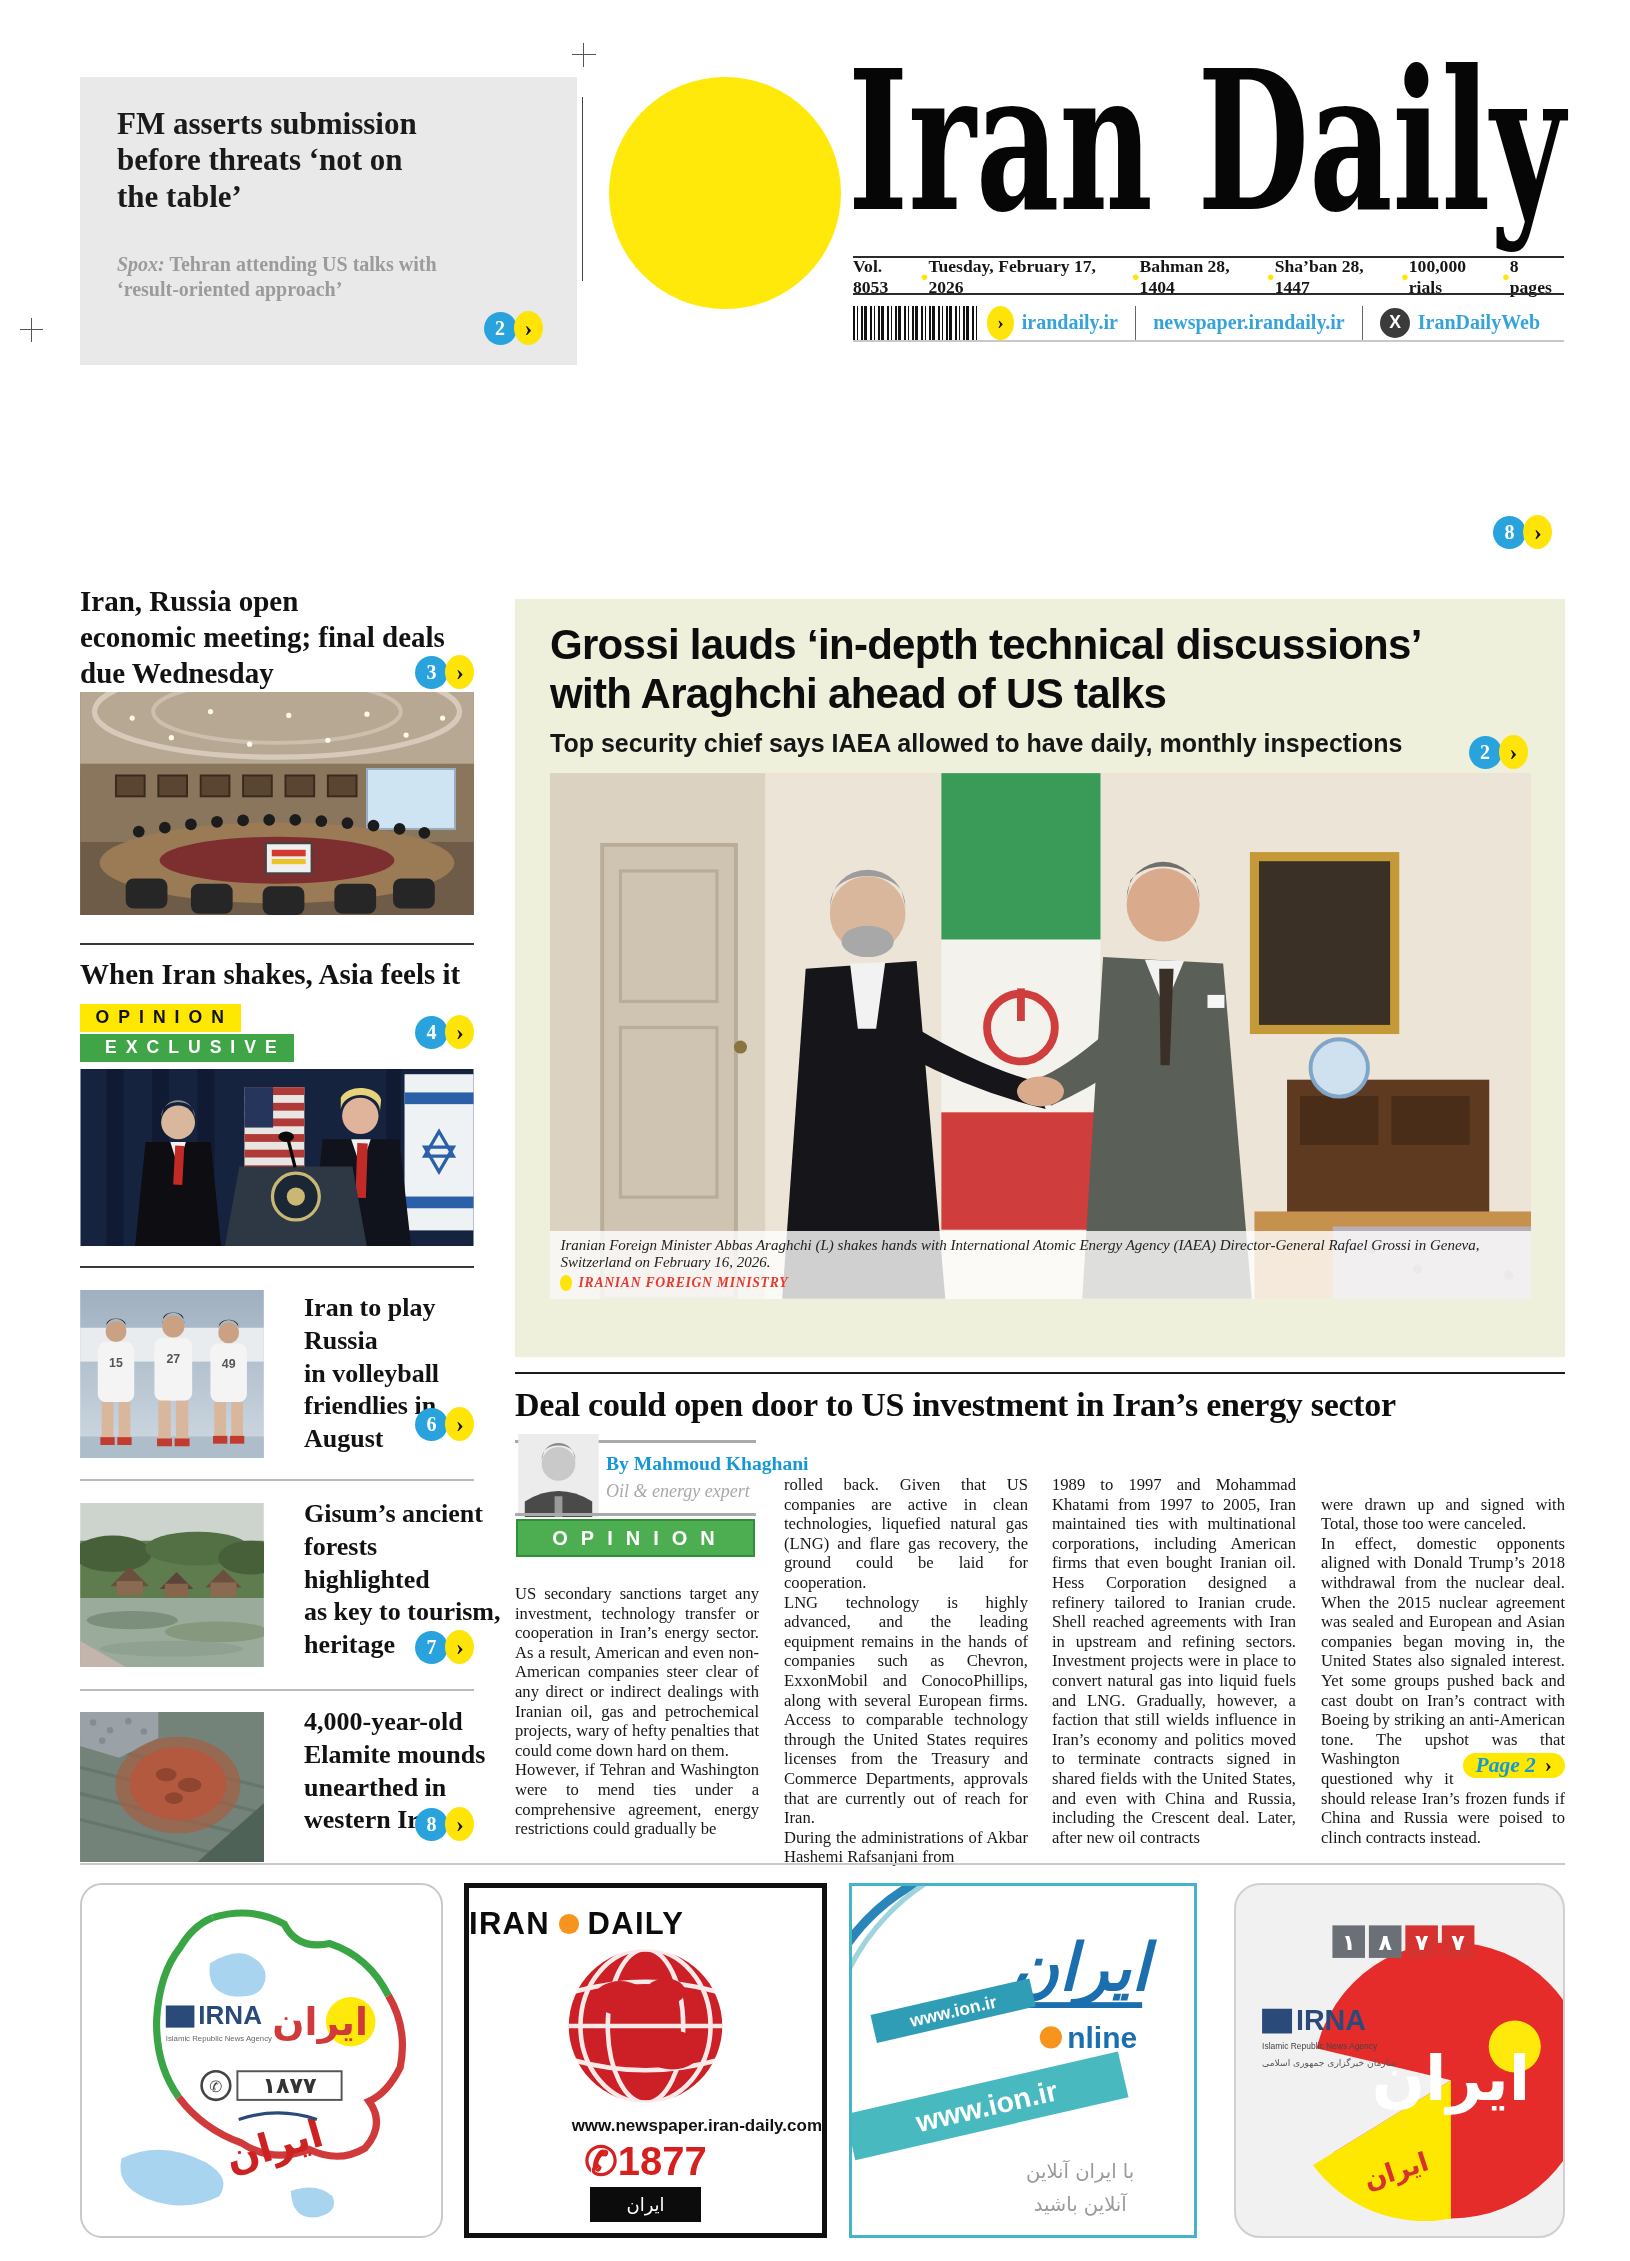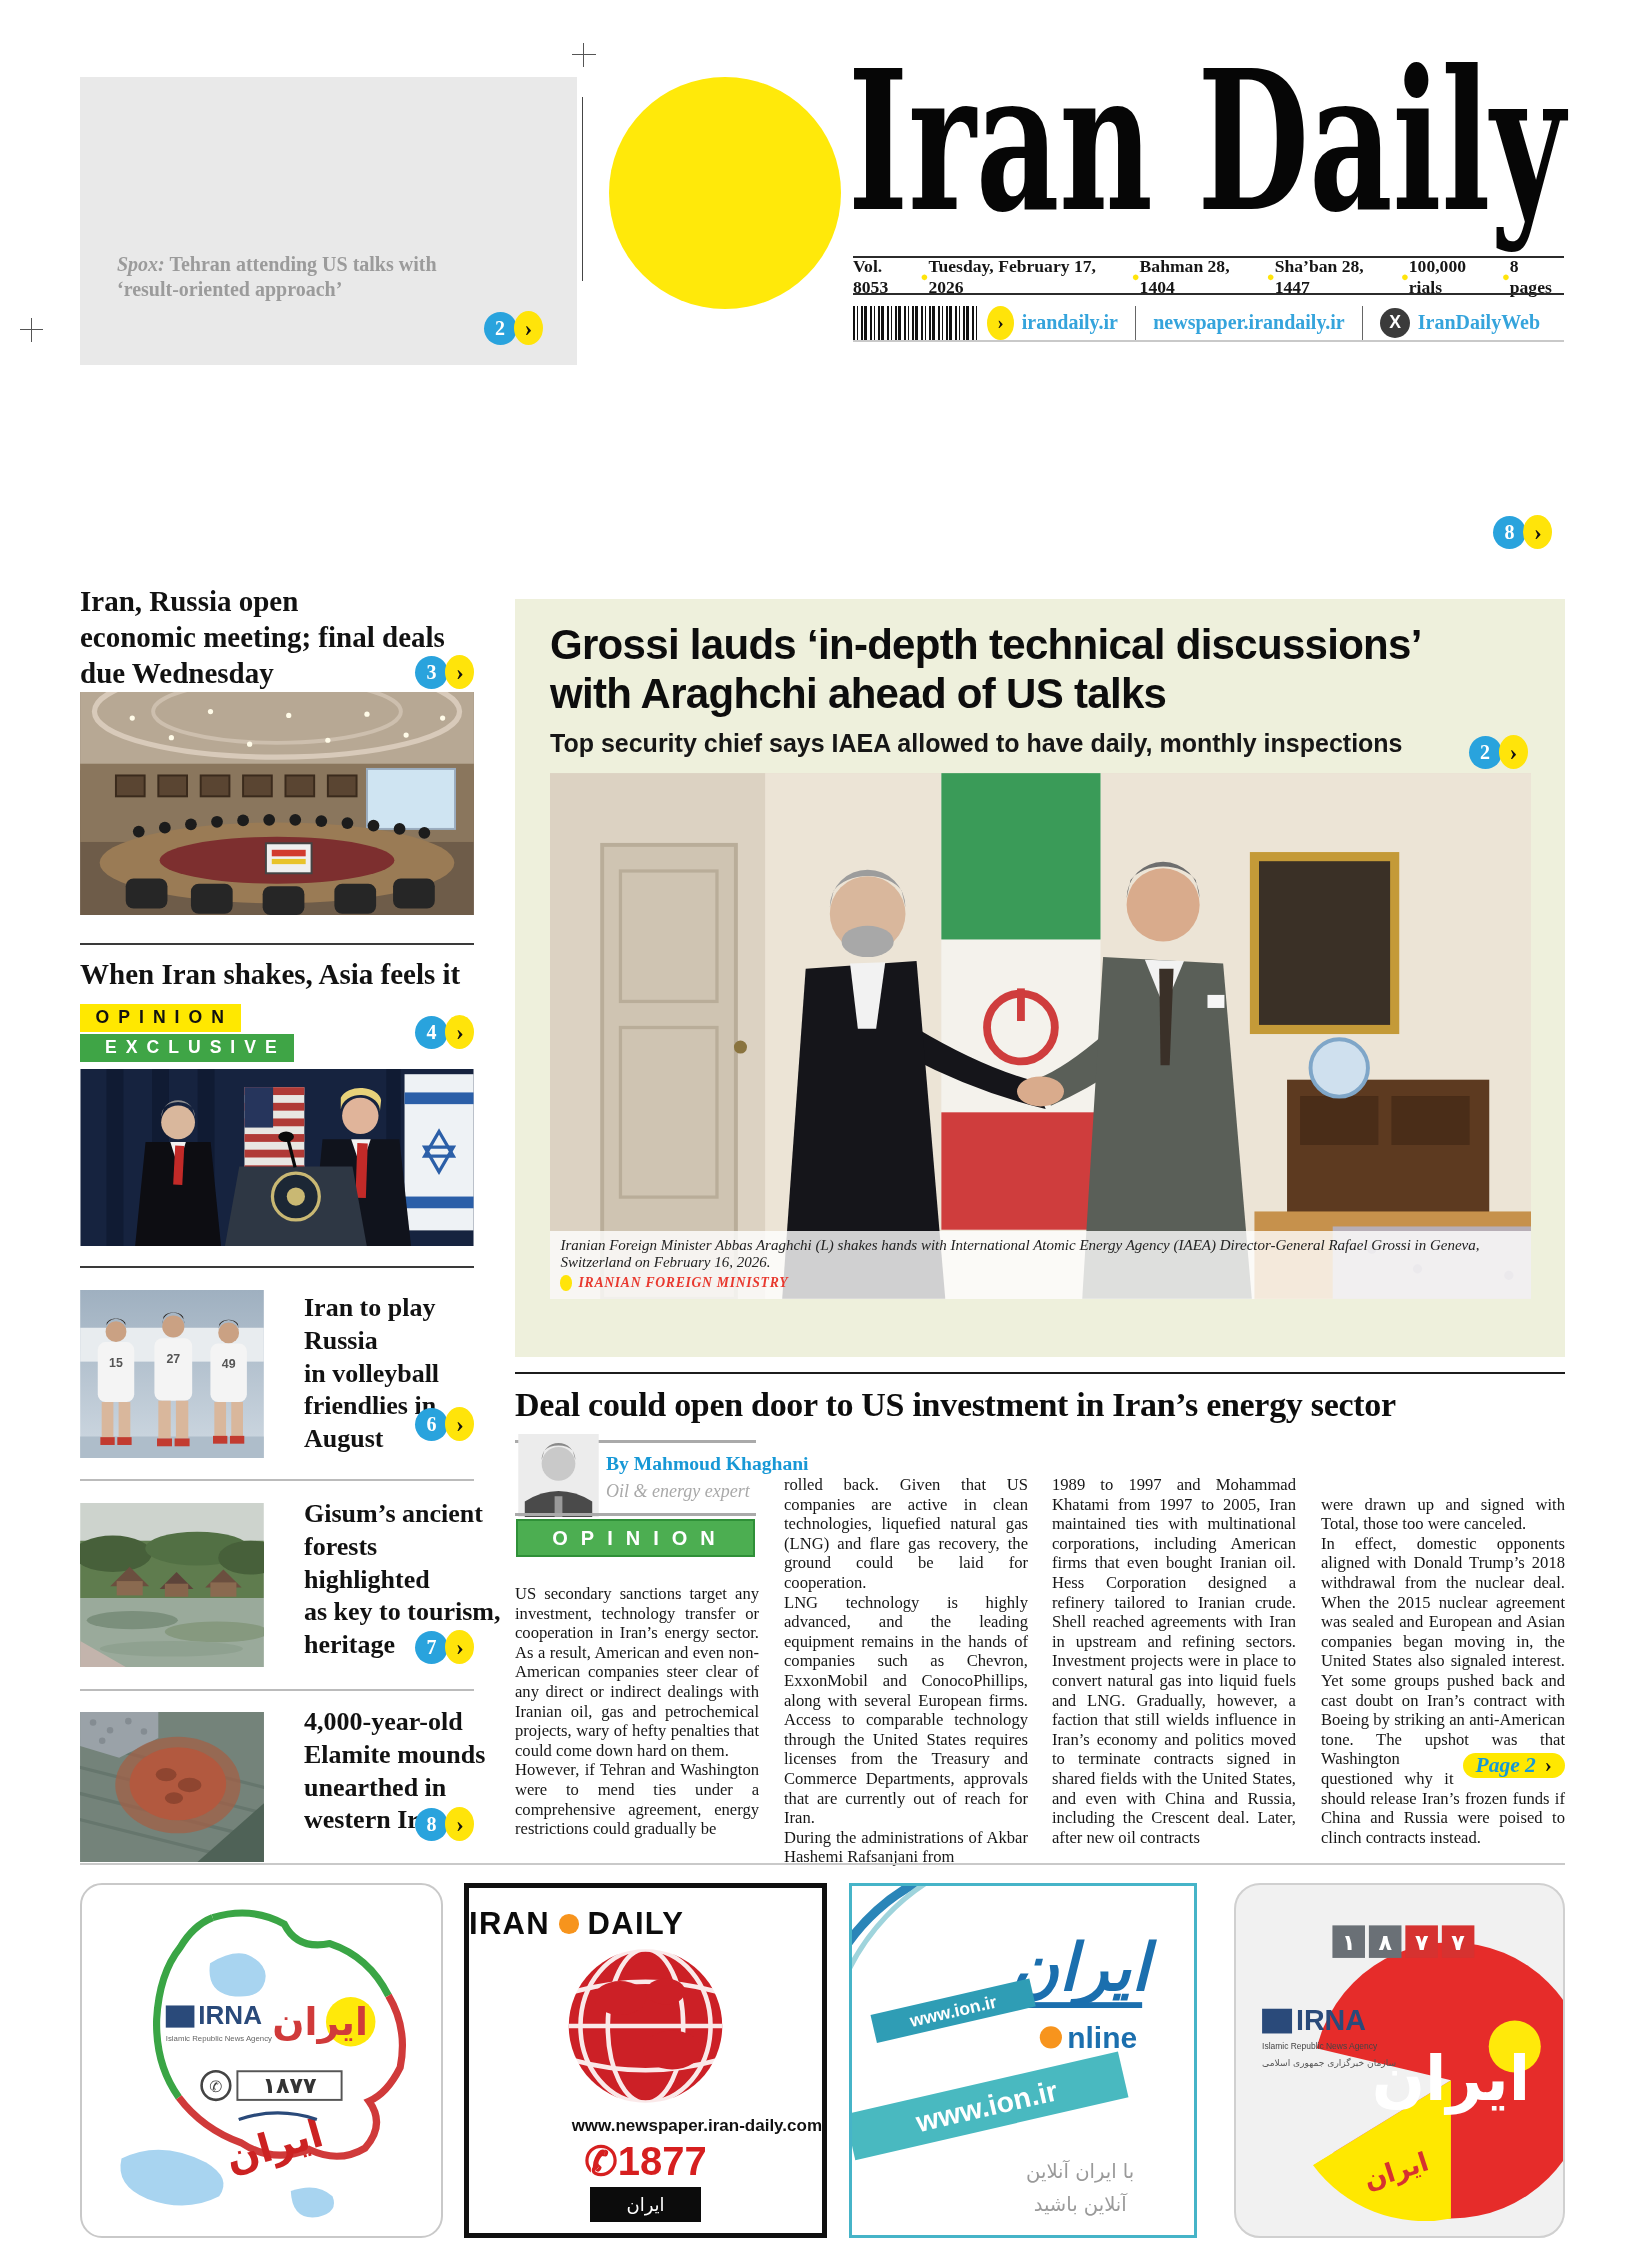--- a/index.html
+++ b/index.html
@@ -101,20 +101,23 @@
   .ad3{left:849px;width:348px;border:3.3px solid #46b4c8;}
   .ad4{left:1234px;width:331px;border:2px solid #d0d0d0;border-radius:26px;background:#f1f1f1;}
   .fa{font-family:"DejaVu Sans",sans-serif;}
 </style>
 </head>
 <body>
 
 <div class="page">
 
   <div class="abs fm-box">
+    <div class="abs fm-title pre">FM asserts submission
+before threats ‘not on
+the table’</div>
     <div class="abs fm-sub pre"><span class="spox">Spox:</span><span> Tehran attending US talks with
 ‘result-oriented approach’</span></div>
     <div class="abs badge-pair" style="right:34px;bottom:19.6px;">
       <span class="bnum">2</span>
         <span class="barr">›</span>
     </div>
   </div>
 
   <div class="abs plus" style="left:572px;top:43px;"></div>
   <div class="abs plus" style="left:19.6px;top:318px;"></div>

